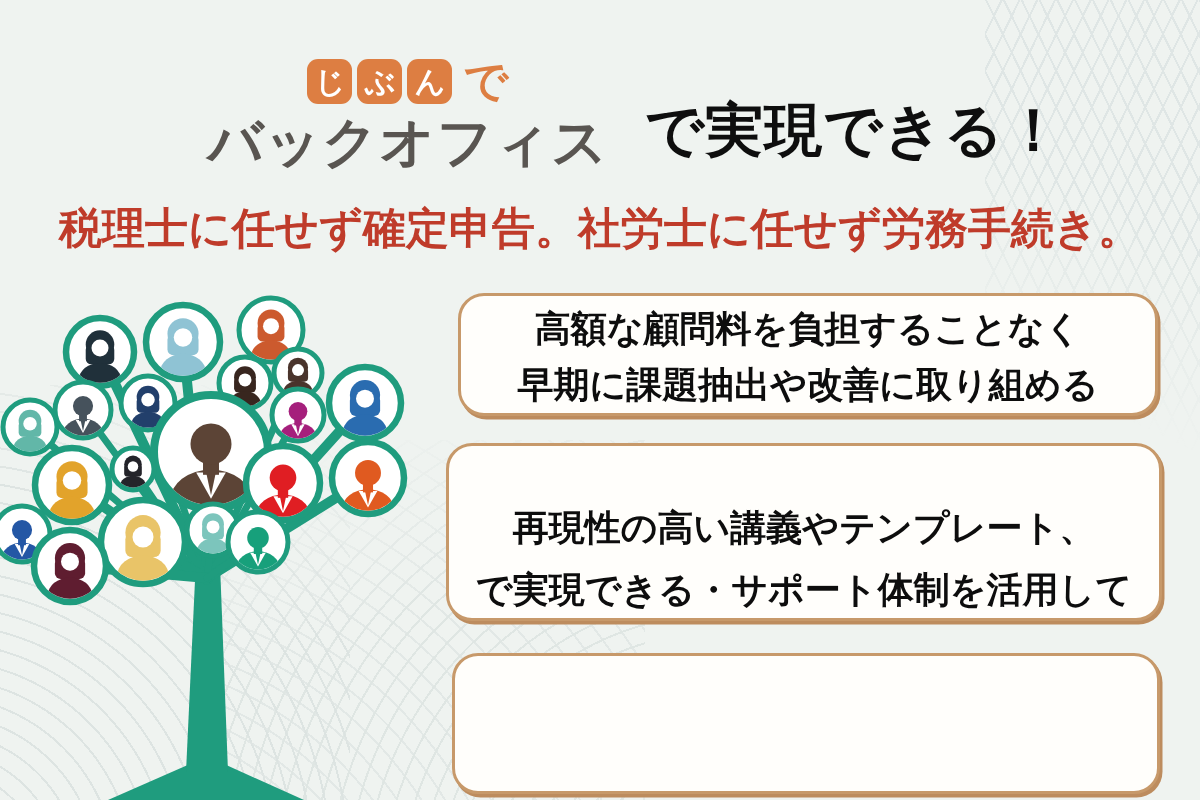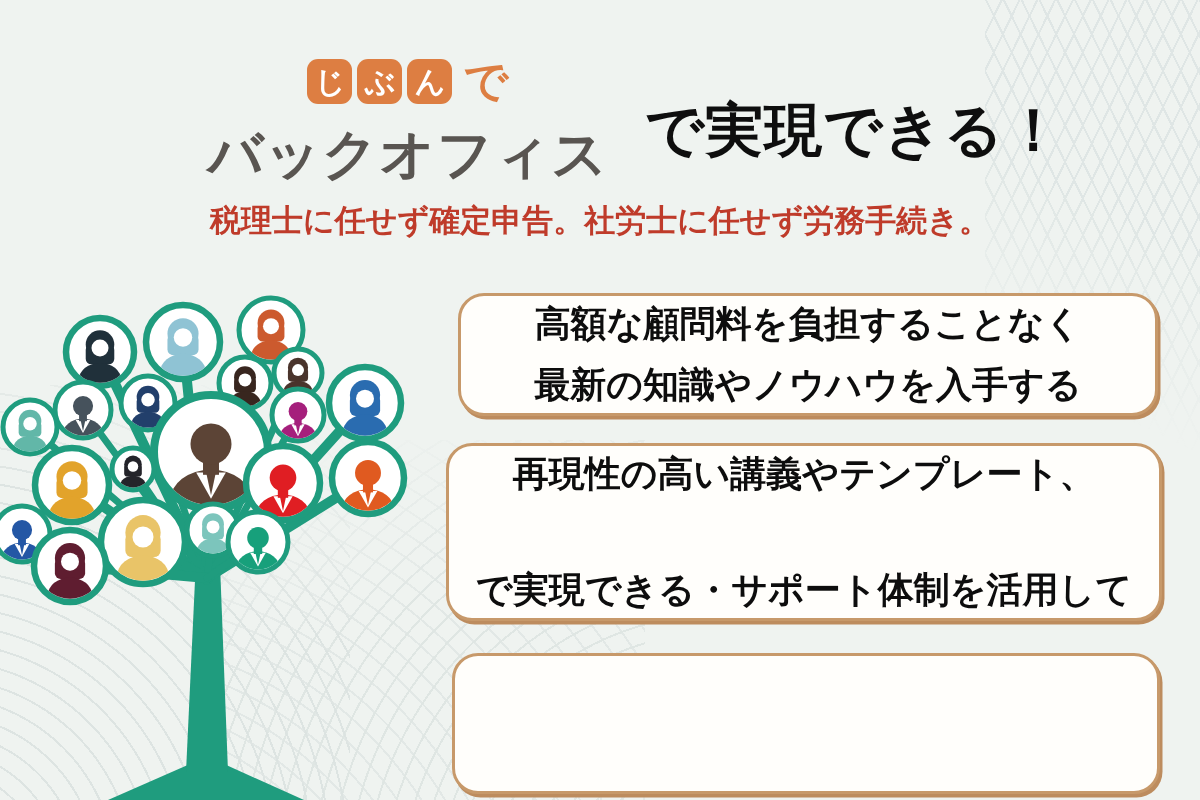--- a/index.html
+++ b/index.html
@@ -34,38 +34,38 @@
   }
   
   .logo{position:absolute;left:200px;top:56px;width:416px;z-index:2;}
   .logo-badges{display:flex;align-items:flex-end;justify-content:center;gap:5px;height:48px;}
   .badge{
     width:45px;height:45px;border-radius:11px;background:#dd7e42;
     color:#fff;font-weight:bold;font-size:30px;line-height:45px;text-align:center;
   }
   .badge-suffix{color:#dd7e42;font-weight:bold;font-size:44px;line-height:46px;margin-left:6px;}
   .brand-name{
-    margin-top:14px;text-align:center;color:#595551;font-weight:bold;
+    margin-top:2px;text-align:center;color:#595551;font-weight:bold;
     font-size:55px;letter-spacing:1px;white-space:nowrap;
   }
   
   .headline-suffix{
     position:absolute;left:645px;top:92px;z-index:2;
     font-size:58px;font-weight:bold;color:#0e0e0e;letter-spacing:1px;white-space:nowrap;
   }
   .subheadline{
     position:absolute;left:0;top:200px;width:1200px;z-index:2;text-align:center;
-    font-size:31px;font-weight:bold;color:#bf3b2a;letter-spacing:0px;white-space:nowrap;
+    font-size:43px;font-weight:bold;color:#bf3b2a;letter-spacing:0px;white-space:nowrap;
   }
   
   .benefit-box{
     position:absolute;z-index:2;background:#fffefb;
     border:3px solid #c7996a;border-radius:26px;
     box-shadow:2.5px 3.5px 0 #bd8c5e;
-    display:flex;flex-direction:column;justify-content:space-between;align-items:center;
+    display:flex;flex-direction:column;justify-content:flex-end;align-items:center;
   }
   .benefit-line{
     font-size:36px;font-weight:bold;color:#0d0d0d;line-height:1.56;
     white-space:nowrap;text-align:center;
   }
   .box-1{left:458px;top:293px;width:694px;height:117px;}
   .box-2{left:446px;top:443px;width:710px;height:172px;gap:6px;}
   .box-3{left:452px;top:653px;width:702px;height:135px;}
   
   .tree-wrap{position:absolute;left:0;top:280px;width:440px;height:520px;z-index:1;}
@@ -324,21 +324,21 @@
           <polygon points="250.2,272.8 265.8,272.8 258,286.6" fill="#ffffff"></polygon>
           <polygon points="255.6,273.4 260.4,273.4 258,284.8" fill="#17a07b"></polygon>
           <rect x="253.8" y="265" width="8.4" height="9" fill="#17a07b"></rect>
           <circle cx="258" cy="257.8" r="10.799999999999999" fill="#17a07b"></circle>
         </g>
       </svg>
   </div>
 
   <div class="benefit-box box-1">
     <div class="benefit-line">高額な顧問料を負担することなく</div>
-    <div class="benefit-line">最新の知識やノウハウを入手する</div>
+    <div class="benefit-line">早期に課題抽出や改善に取り組める</div>
   </div>
   <div class="benefit-box box-2">
     <div class="benefit-line">再現性の高い講義やテンプレート、</div>
     <div class="benefit-line">で実現できる・サポート体制を活用して</div>
   </div>
   <div class="benefit-box box-3">
   </div>
 
 </div>
 

